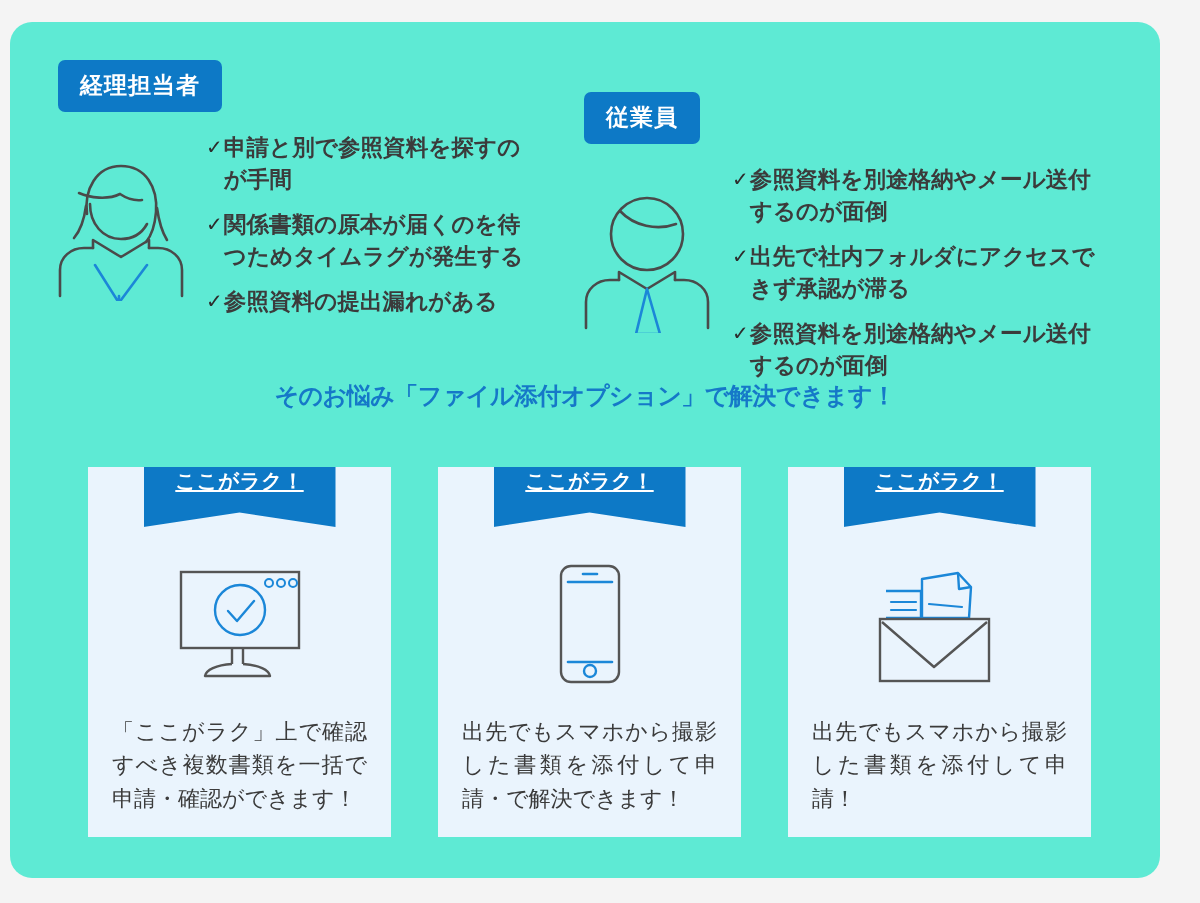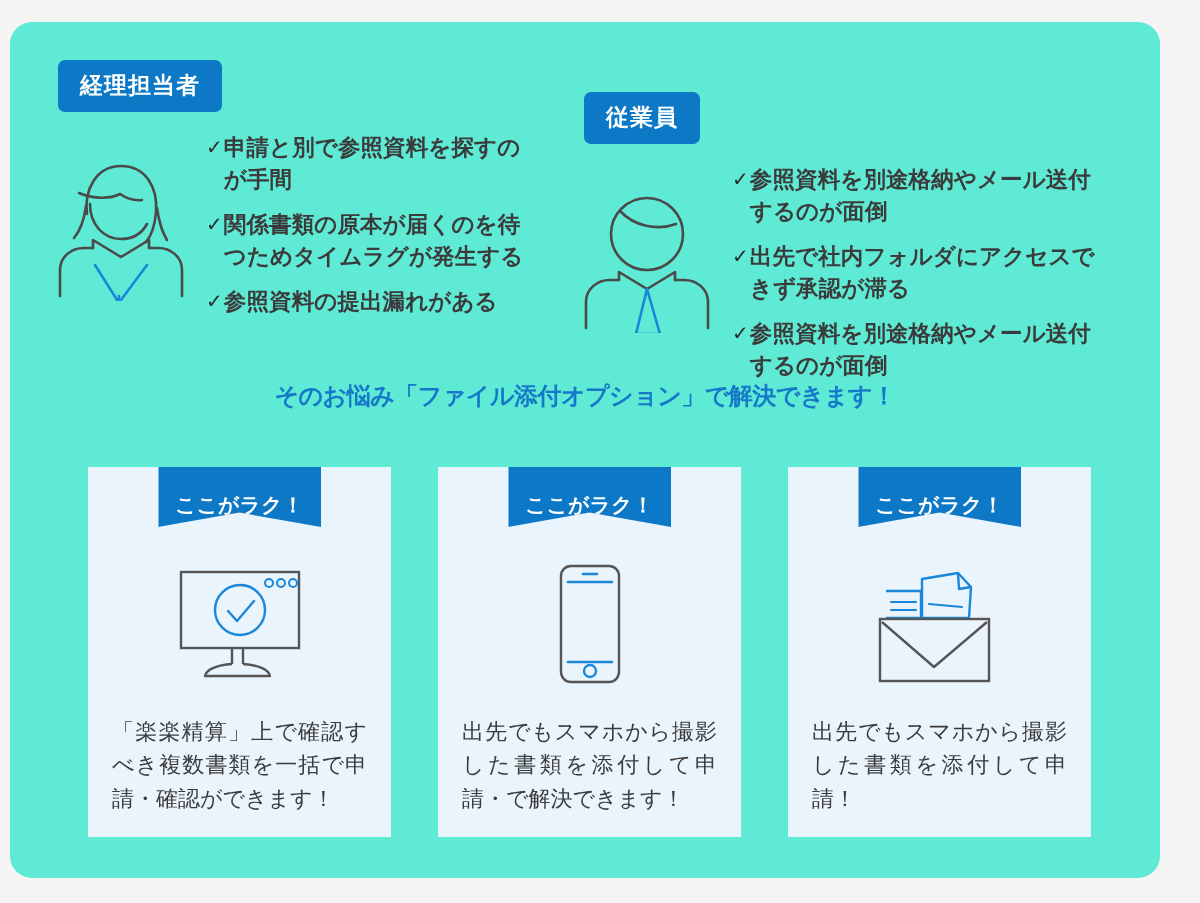--- a/index.html
+++ b/index.html
@@ -126,34 +126,35 @@
     width: 303px;
     height: 370px;
     background: #eaf4fd;
   }
 
   .ribbon {
     position: absolute;
     left: 50%;
     transform: translateX(-50%);
     top: 0;
-    width: 163px;
+    width: 192px;
     height: 60px;
     background: #0d79c6;
     -webkit-clip-path: polygon(0 0, 100% 0, 100% 100%, 50% 76%, 0 100%);
     clip-path: polygon(0 0, 100% 0, 100% 100%, 50% 76%, 0 100%);
     color: #ffffff;
     font-size: 20.5px;
     font-weight: bold;
     letter-spacing: 0.5px;
     display: flex;
     align-items: flex-start;
     justify-content: center;
-    padding-top: 24px;
+    padding-top: 0;
     box-sizing: border-box;
+    text-decoration: underline;
   }
 
   .card-icon {
     position: absolute;
     left: 0;
     top: 92px;
     width: 100%;
     height: 130px;
     display: flex;
     align-items: center;
@@ -270,21 +271,21 @@
           <circle cx="70" cy="46" r="25" stroke="#1b87d8" stroke-width="2.4"></circle>
           <path d="M58 47 L67 57 L84 37" stroke="#1b87d8" stroke-width="2.4" stroke-linecap="round" stroke-linejoin="round"></path>
           <circle cx="99" cy="19" r="4" stroke="#1b87d8" stroke-width="2"></circle>
           <circle cx="111" cy="19" r="4" stroke="#1b87d8" stroke-width="2"></circle>
           <circle cx="123" cy="19" r="4" stroke="#1b87d8" stroke-width="2"></circle>
           <path d="M62 84 L62 100" stroke="#555555" stroke-width="2.4"></path>
           <path d="M73 84 L73 100" stroke="#555555" stroke-width="2.4"></path>
           <path d="M62 100 C46 101 36 106 35 112 L100 112 C99 106 89 101 73 100" stroke="#555555" stroke-width="2.4" stroke-linejoin="round"></path>
         </svg>
       </div>
-      <div class="card-text">「楽楽精算」上で確認すべき複数書類を一括で申請・確認ができます！</div>
+      <div class="card-text">「ここがラク」上で確認すべき複数書類を一括で申請・確認ができます！</div>
     </div>
 
     <div class="card">
       <div class="ribbon">ここがラク！</div>
       <div class="card-icon">
         <svg width="110" height="126" viewBox="0 0 110 126" fill="none">
           <rect x="26" y="5" width="58" height="116" rx="10" stroke="#555555" stroke-width="2.4"></rect>
           <path d="M48 13 L62 13" stroke="#1b87d8" stroke-width="2.6" stroke-linecap="round"></path>
           <path d="M33 21 L77 21" stroke="#1b87d8" stroke-width="2.6" stroke-linecap="round"></path>
           <path d="M33 101 L77 101" stroke="#1b87d8" stroke-width="2.6" stroke-linecap="round"></path>

